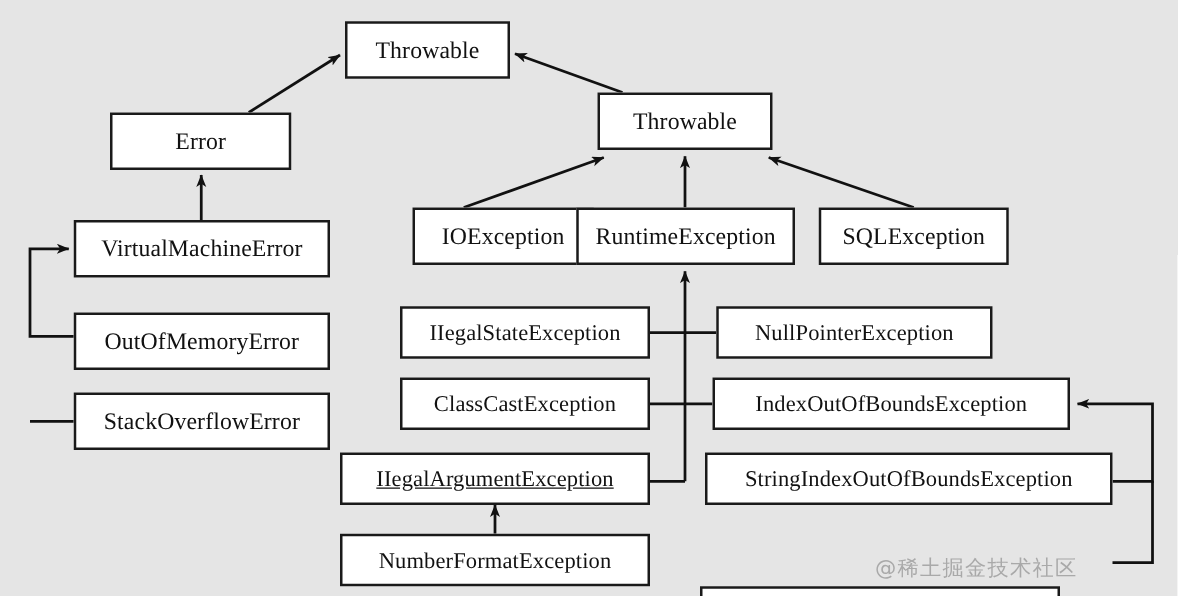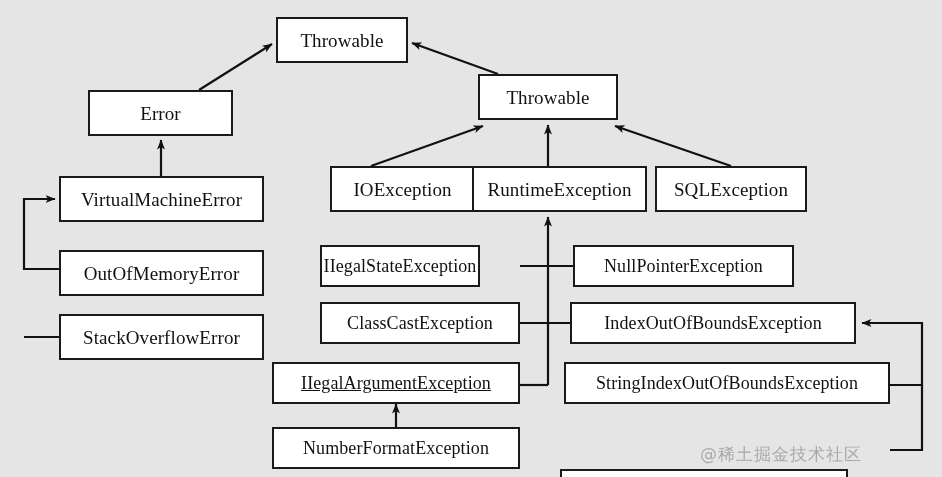--- a/index.html
+++ b/index.html
@@ -110,29 +110,29 @@
   </div>
 
   <div class="node" style="left:59px;top:314px;width:205px;height:46px;">
     <span>StackOverflowError</span>
   </div>
 
   <div class="node" style="left:298px;top:166px;width:145px;height:46px;margin-left:32px;">
     <span>IOException</span>
   </div>
 
-  <div class="node" style="left:461px;top:166px;width:175px;height:46px;margin-left:11px;">
+  <div class="node" style="left:461px;top:166px;width:175px;height:46px;">
     <span>RuntimeException</span>
   </div>
 
   <div class="node" style="left:655px;top:166px;width:152px;height:46px;align-items:center;">
     <span>SQLException</span>
   </div>
 
-  <div class="node small" style="left:320px;top:245px;width:160px;height:42px;">
+  <div class="node small" style="left:320px;top:245px;width:200px;height:42px;">
     <span>IIegalStateException</span>
   </div>
 
   <div class="node small" style="left:573px;top:245px;width:221px;height:42px;">
     <span>NullPointerException</span>
   </div>
 
   <div class="node small" style="left:320px;top:302px;width:200px;height:42px;">
     <span>ClassCastException</span>
   </div>

